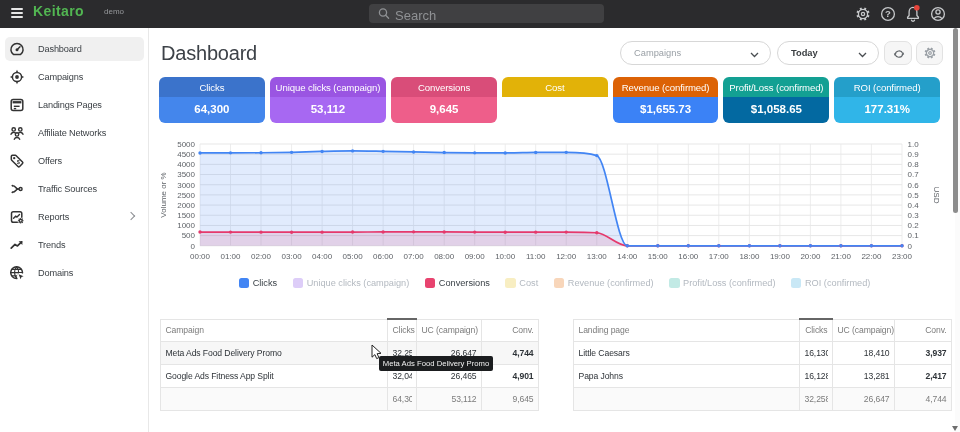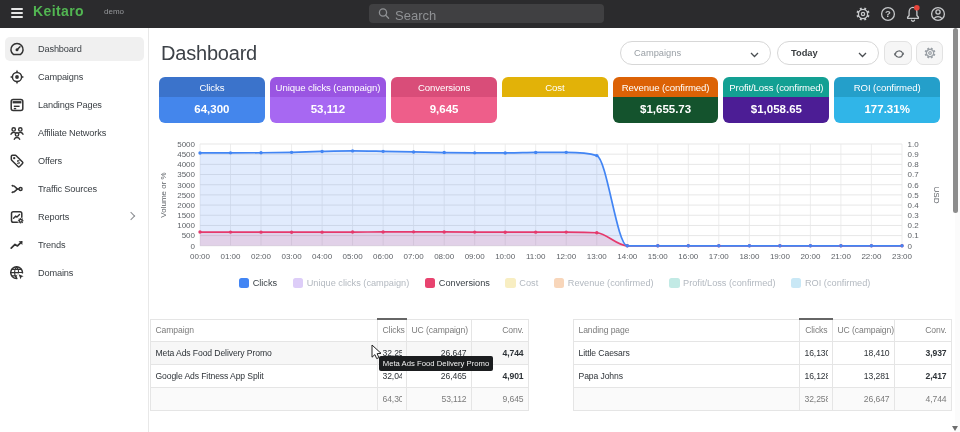--- a/index.html
+++ b/index.html
@@ -47,21 +47,21 @@
 
 #legend { position:absolute; left:149px; top:275px; width:811px; height:16px;
   display:flex; justify-content:center; gap:15.5px; font-size:9.2px; }
 .li { display:flex; align-items:center; gap:3.5px; color:#b3b9c0; }
 .li.on { color:#3b4248; }
 .li i { width:10.5px; height:10.5px; border-radius:2.5px; display:inline-block; }
 
 
 table { position:absolute; top:318px; width:378px; border-collapse:collapse;
   font-size:8.6px; letter-spacing:-0.1px; table-layout:fixed; }
-#tbl1 { left:150px; } #tbl2 { left:573px; }
+#tbl1 { left:160px; } #tbl2 { left:573px; }
 th, td { border:1px solid #e5e5e5; padding:0 4.5px; height:22px; white-space:nowrap; overflow:hidden; }
 td .clip { overflow:hidden; width:100%; }
 th { color:#7c7c7c; font-weight:normal; text-align:left; }
 td { height:23px; color:#2e3338; }
 .num { text-align:right; }
 th.num { color:#7c7c7c; }
 th.sorted { border-top:2px solid #666; }
 .bold { font-weight:bold; }
 tr.foot td { background:#fafafa; color:#7c7c7c; }
 tr.r1 td { background:#f7f7f7; }
@@ -283,25 +283,25 @@
     </div>
   <div class="card">
       <div class="lab" style="background:#d94d79">Conversions</div>
       <div class="val" style="background:#ee5e8a">9,645</div>
     </div>
   <div class="card">
       <div class="lab" style="background:#e2b208">Cost</div>
     </div>
   <div class="card">
       <div class="lab" style="background:#dc6206">Revenue (confirmed)</div>
-      <div class="val" style="background:#14532d">$1,655.73</div>
+      <div class="val" style="background:#3b82f6">$1,655.73</div>
     </div>
   <div class="card">
       <div class="lab" style="background:#13a093">Profit/Loss (confirmed)</div>
-      <div class="val" style="background:#4c1d95">$1,058.65</div>
+      <div class="val" style="background:#0369a1">$1,058.65</div>
     </div>
   <div class="card">
       <div class="lab" style="background:#249fca">ROI (confirmed)</div>
       <div class="val" style="background:#30b5e8">177.31%</div>
     </div>
 </div>
 
 <svg id="chart" width="811" height="140" viewBox="149 133 811 140" style="position:absolute;left:149px;top:133px">
     <line x1="200.0" y1="144.0" x2="200.0" y2="245.8" stroke="#ededed" stroke-width="1"></line>
 <line x1="230.5" y1="144.0" x2="230.5" y2="245.8" stroke="#ededed" stroke-width="1"></line>

